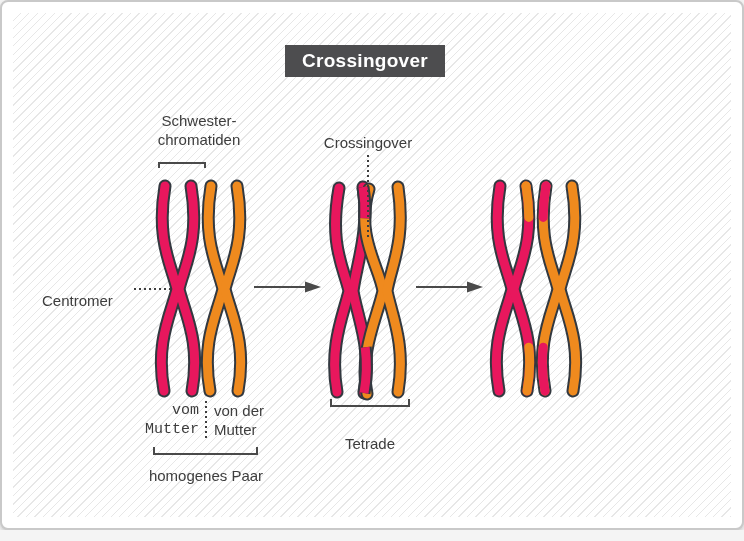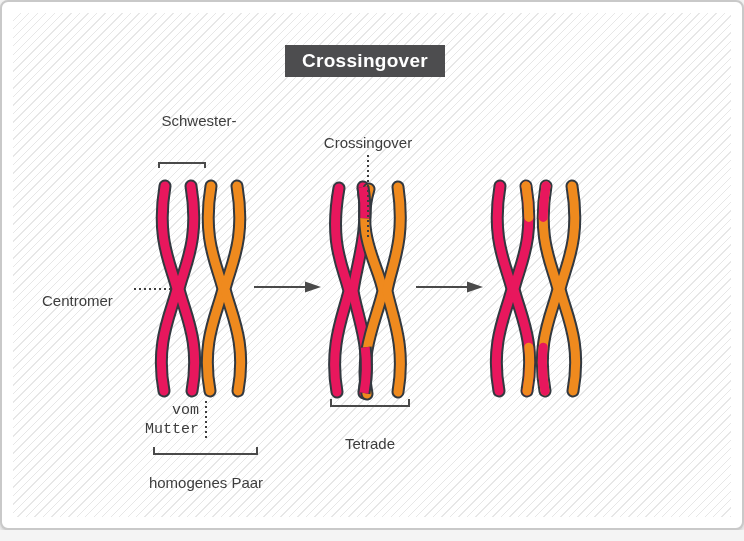--- a/index.html
+++ b/index.html
@@ -115,29 +115,34 @@
         <path class="m" d="M544 184 C535 238 550 262 556 287 C550 312 534 340 543 389"></path>
         <path class="m" d="M570 184 C579 238 564 262 558 287 C564 312 580 340 571 389"></path>
         <path class="p" pathLength="100" stroke-dasharray="15 100" d="M544 184 C535 238 550 262 556 287 C550 312 534 340 543 389"></path>
         <path class="p" pathLength="100" stroke-dasharray="0 79 21" d="M544 184 C535 238 550 262 556 287 C550 312 534 340 543 389"></path>
       </g>
     </g>
   </svg>
 
   <div class="lbl ctr" style="left:117px; top:109px; width:160px;">
     <span>Schwester-</span>
+    <span>chromatiden</span>
   </div>
 
   <div class="lbl" style="left:40px; top:277px;margin-top:12px;">Centromer</div>
 
   <div class="lbl ctr" style="left:286px; top:131px; width:160px;">Crossingover</div>
 
 
   <div class="lbl rgt" style="left:120px; top:399px; width:77px;">
     <span>vom</span>
     <span>Mutter</span>
   </div>
 
+  <div class="lbl" style="left:212px; top:399px; width:90px;">
+    <span>von der</span>
+    <span>Mutter</span>
+  </div>
 
   <div class="lbl ctr" style="left:318px; top:413px; width:100px;margin-top:19px;">Tetrade</div>
 
-  <div class="lbl ctr" style="left:133px; top:464px; width:142px;margin-top:7px;">homogenes Paar</div>
+  <div class="lbl ctr" style="left:133px; top:464px; width:142px;">homogenes Paar</div>
 </div>
 
 </body></html>

